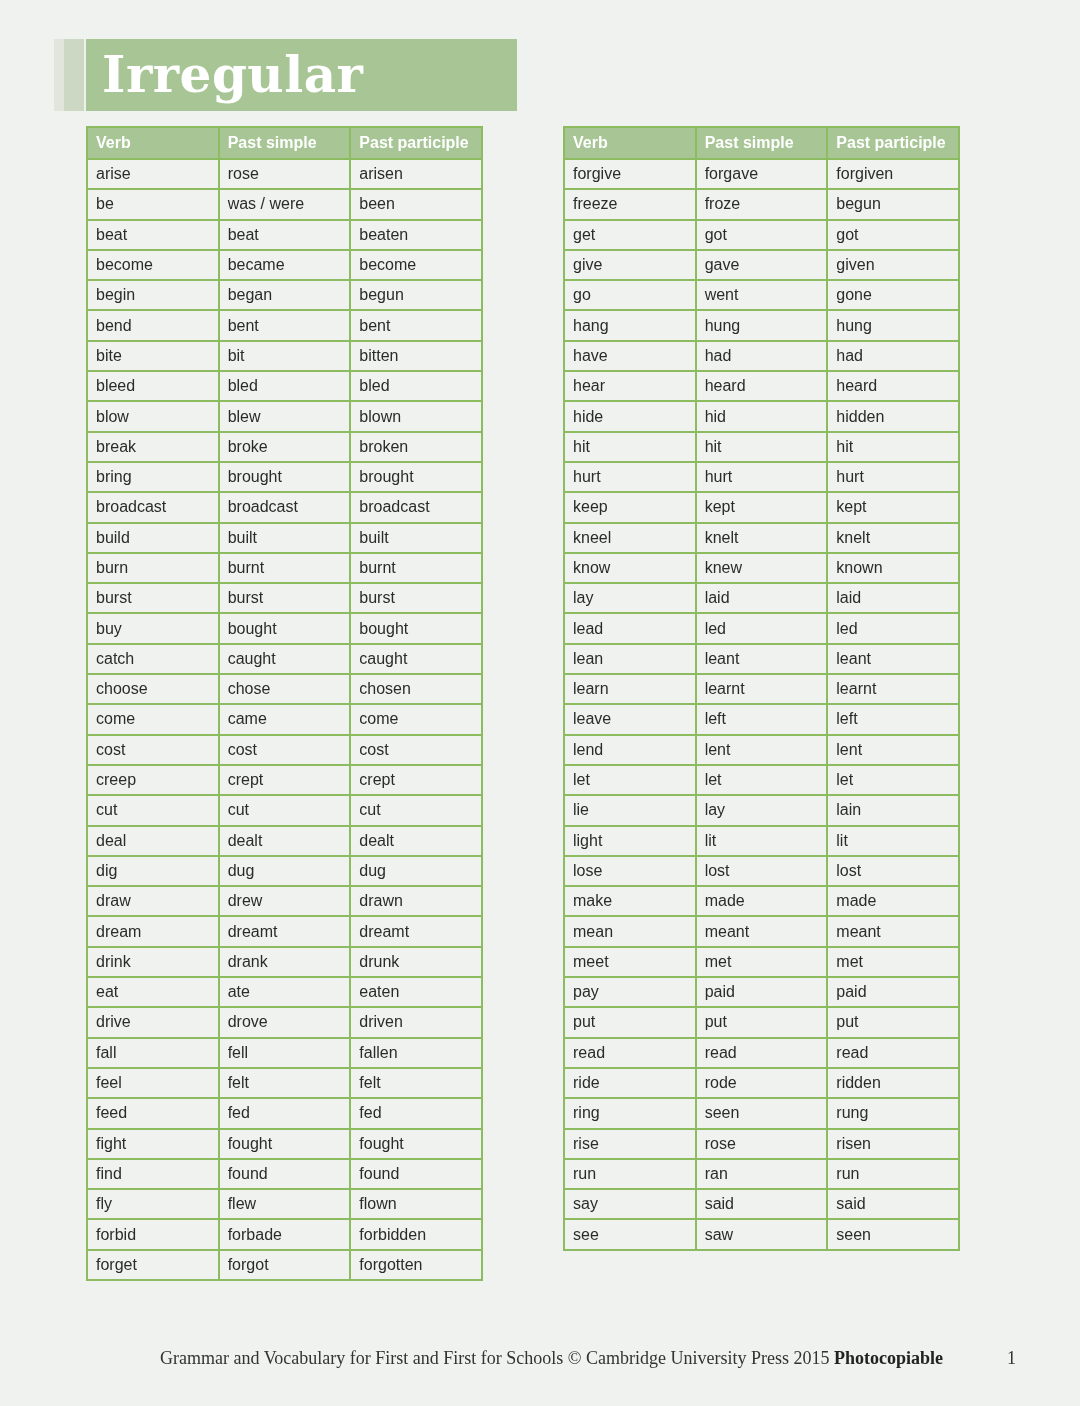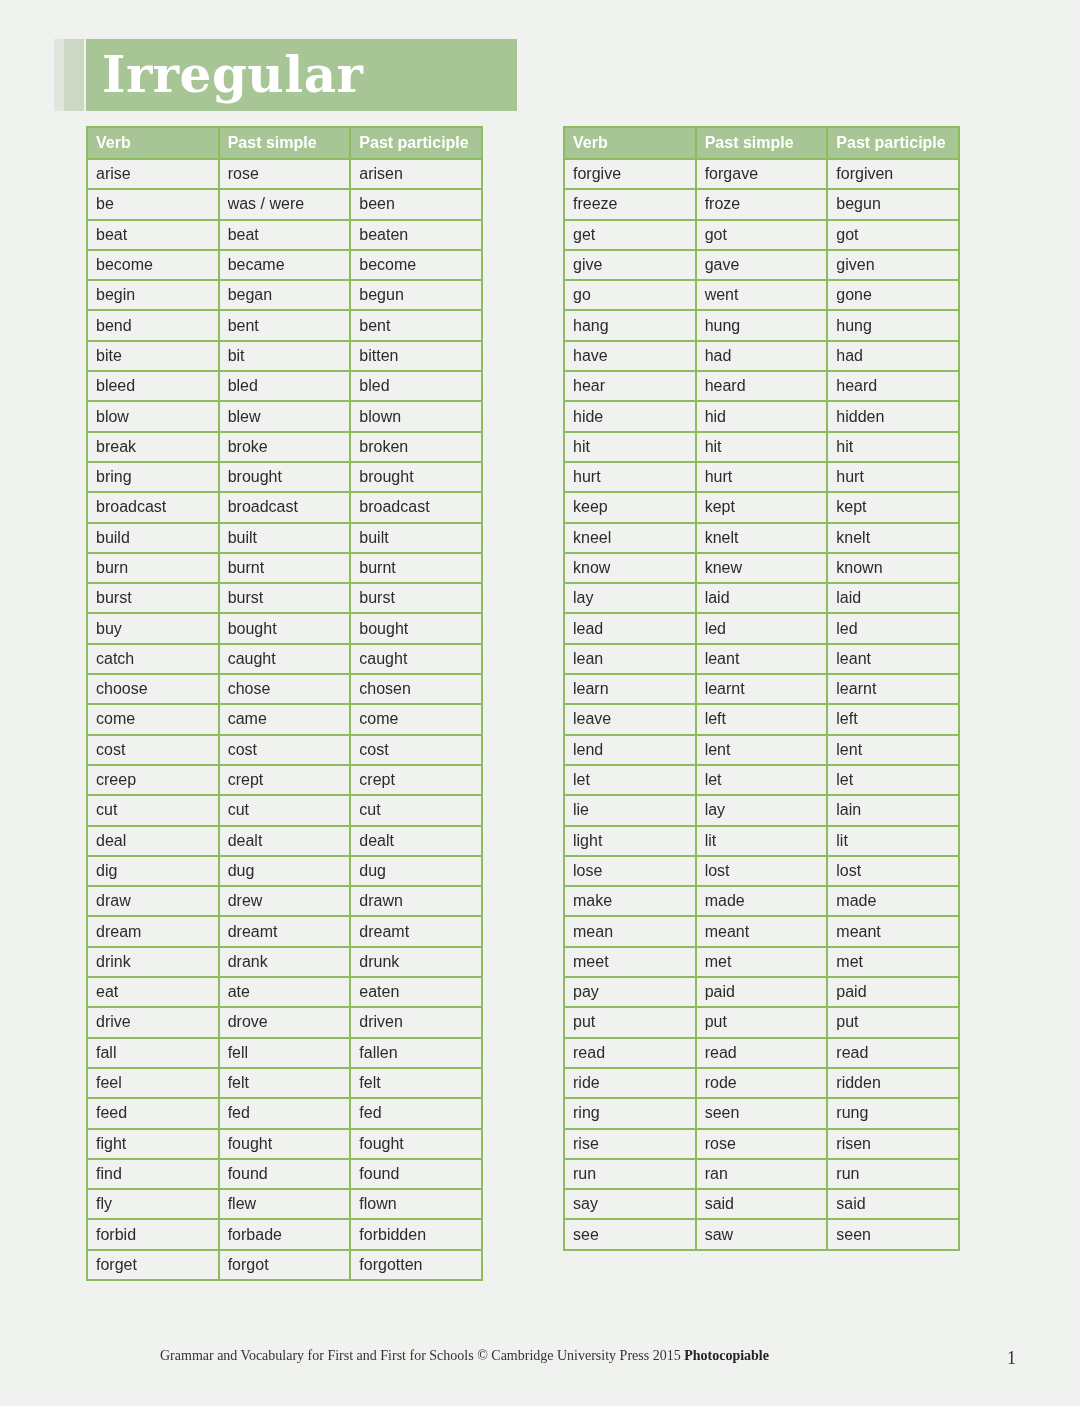--- a/index.html
+++ b/index.html
@@ -8,21 +8,21 @@
   .bar1 { width:10px; background:#e0e6dc; }
   .bar2 { width:20px; background:#cdd8c4; }
   .gap { width:2px; background:#eef2ec; }
   .title { background:#a7c595; color:#fff; font-family:"DejaVu Serif", serif; font-weight:bold; font-size:50px; line-height:72px; padding:0 30px 0 16px; width:385px; letter-spacing:0.5px; }
   table { position:absolute; top:126px; border-collapse:collapse; width:397px; font-size:16px; }
   table.left { left:86px; }
   table.right { left:563px; }
   th { background:#a7c595; color:#fff; font-weight:bold; text-align:left; padding:0 8px; height:30px; border:2px solid #8dbb5f; font-size:16px; }
   td { border:2px solid #8dbb5f; padding:0 8px; height:28.3px; text-align:left; background:#f0f2ef; }
   col.c1, col.c2, col.c3 { width:33.3%; }
-  .footer { position:absolute; top:1348px; left:160px; font-family:"Liberation Serif", serif; font-size:14px; color:#333; }
+  .footer { position:absolute; top:1348px; left:160px; font-family:"Liberation Serif", serif; font-size:18px; color:#333; }
   .footer b { color:#222; }
   .pagenum { position:absolute; top:1348px; left:1007px; font-family:"Liberation Serif", serif; font-size:18px; color:#333; }
 </style>
 </head>
 <body>
 
 <div class="title-wrap">
   <div class="bar1"></div>
   <div class="bar2"></div>
   <div class="gap"></div>

